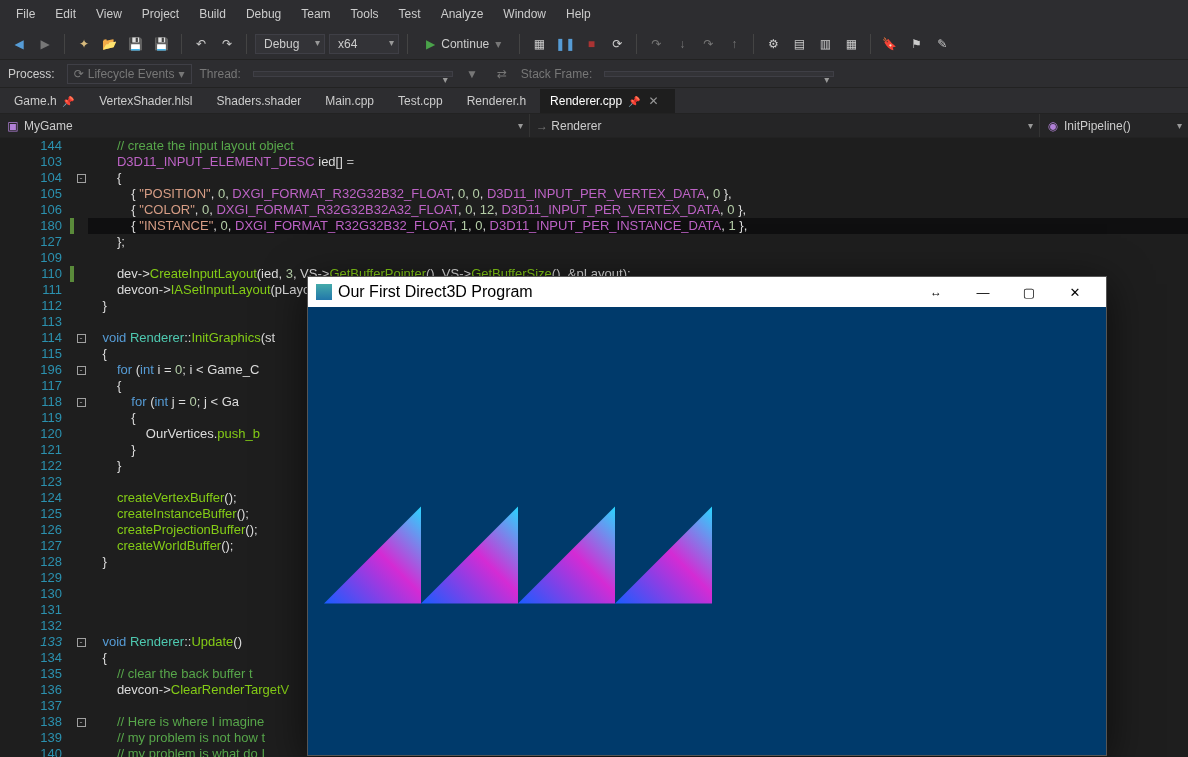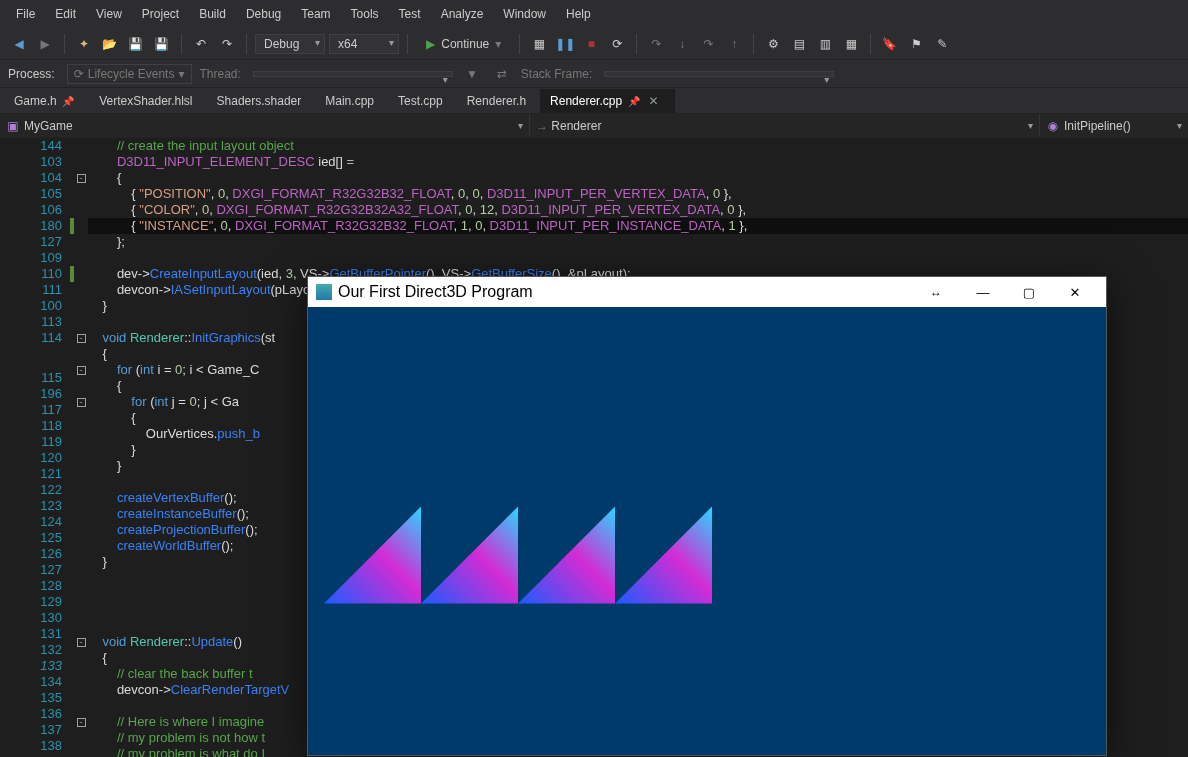--- a/index.html
+++ b/index.html
@@ -49,21 +49,21 @@
   .changebar { width: 4px; background: #1e1e1e; font-size: 0; }
   .changebar .chg { display:block; width:4px; height:16px; }
   .chg.green { background: #5a8a3a; }
   .code { flex: 1; font-family: Consolas, monospace; font-size: 13px; line-height: 16px; white-space: pre; color: #dcdcdc; padding-top: 0; overflow: hidden; }
   .code .hl-line { background: #0f0f10; display: block; }
   .c-comment { color: #57a64a; }
   .c-keyword { color: #569cd6; }
   .c-type { color: #4ec9b0; }
   .c-string { color: #d69d85; }
   .c-num { color: #b5cea8; }
-  .c-func { color: #3b82f6; }
+  .c-func { color: #84cc16; }
   .c-macro { color: #bd63c5; }
   .c-op { color: #b4b4b4; }
   .code-line { display: block; height: 16px; }
 
   
   .appwin { position: absolute; left: 307px; top: 276px; width: 800px; height: 480px; background: #003a6b; box-shadow: 0 8px 40px rgba(0,0,0,0.6); border: 1px solid #555; }
   .titlebar { height: 30px; background: #fff; color: #000; display: flex; align-items: center; padding: 0 8px; }
   .titlebar .appicon { width: 16px; height: 16px; margin-right: 6px; background: linear-gradient(#4aa,#27a); display:inline-block; }
   .title-text { flex: 0 0 auto; font-size: 16px; }
   .title-spacer { flex: 1; }
@@ -203,24 +203,24 @@
       <div style="height: 16px;">144</div>
       <div style="height: 16px;">103</div>
       <div style="height: 16px;">104</div>
       <div style="height: 16px;">105</div>
       <div style="height: 16px;">106</div>
       <div style="height: 16px;">180</div>
       <div style="height: 16px;">127</div>
       <div style="height: 16px;">109</div>
       <div style="height: 16px;">110</div>
       <div style="height: 16px;">111</div>
-      <div style="height: 16px;">100</div>
+      <div style="height: 16px;">112</div>
       <div style="height: 16px;">113</div>
       <div style="height: 16px;">114</div>
-      <div style="height: 16px; margin-top: 24px;">115</div>
+      <div style="height: 16px;">115</div>
       <div style="height: 16px;">196</div>
       <div style="height: 16px;">117</div>
       <div style="height: 16px;">118</div>
       <div style="height: 16px;">119</div>
       <div style="height: 16px;">120</div>
       <div style="height: 16px;">121</div>
       <div style="height: 16px;">122</div>
       <div style="height: 16px;">123</div>
       <div style="height: 16px;">124</div>
       <div style="height: 16px;">125</div>

